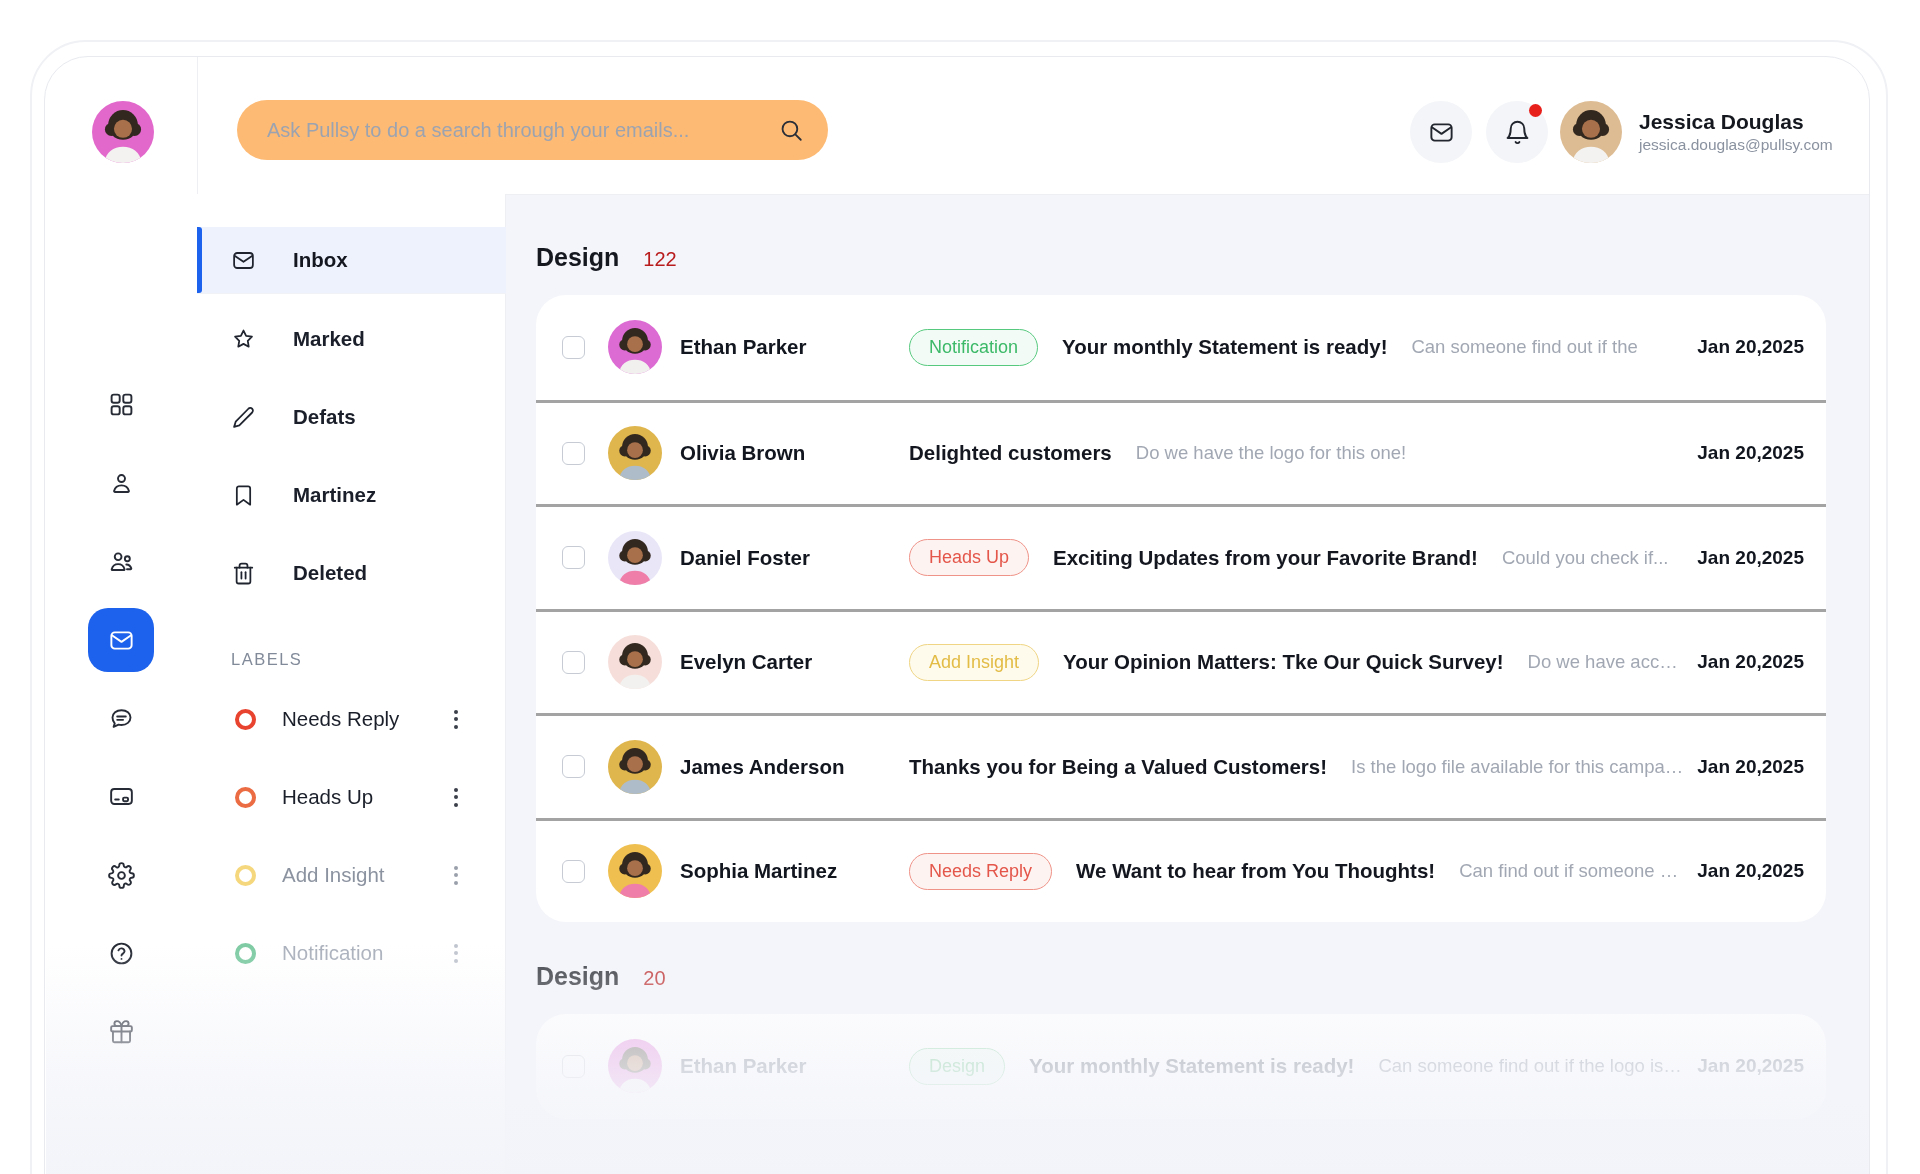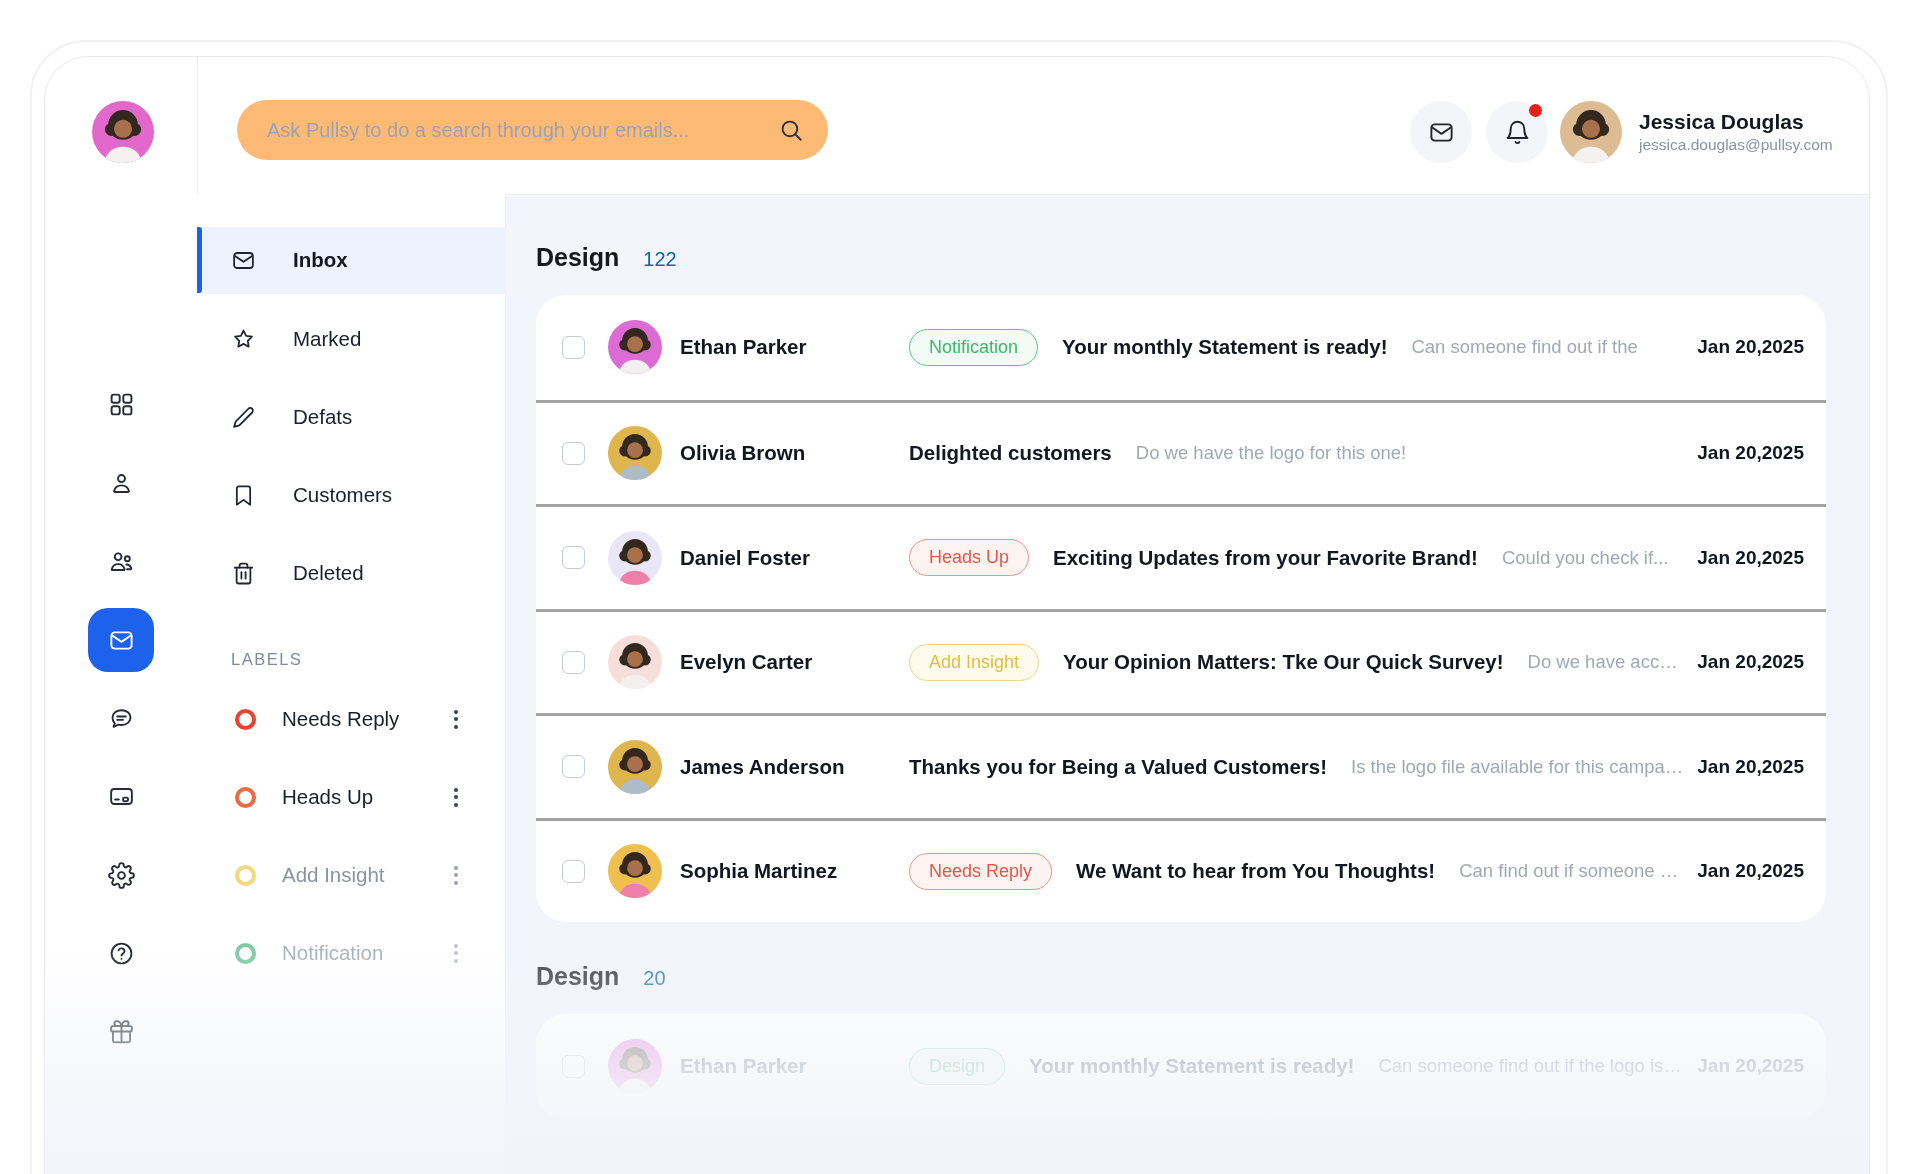--- a/index.html
+++ b/index.html
@@ -54,21 +54,21 @@
   .rail-item svg{stroke:#262B35;}
   .rail-item.active svg{stroke:#ffffff;}
   
   .sidebar{position:absolute;left:152px;top:137px;width:309px;bottom:0;background:#ffffff;}
   .sidebar-divider{position:absolute;right:0;top:0;bottom:0;width:1px;background:#EEEFF3;}
   .side-item{
     position:relative;height:66px;display:flex;align-items:center;gap:37px;
     padding-left:34px;cursor:pointer;margin-top:12px;
   }
   .side-item:first-child{margin-top:33px;}
-  .side-item .lbl{font-size:20.5px;color:#1A1F2A;font-weight:400;}
+  .side-item .lbl{font-size:20.5px;color:#1A1F2A;font-weight:700;}
   .side-item.active{
     background:#EDF2FD;border-bottom:1px solid #F1F2F6;
   }
   .side-item.active::before{
     content:"";position:absolute;left:0;top:0;bottom:0;width:5px;background:#1D62EC;border-radius:0 3px 3px 0;
   }
   .side-item.active .lbl{font-weight:700;color:#14171F;}
   .side-item svg{stroke:#1F242E;flex:none;}
   .labels-title{
     margin:44px 0 10px 34px;font-size:16.5px;color:#818A99;letter-spacing:1.5px;font-weight:500;
@@ -85,21 +85,21 @@
   .label-item.fade1 .kebab i{background:#9AA0AB;}
   .label-item.fade2 .lbl{color:#ABB1BC;}
   .label-item.fade2 .kebab i{background:#C0C5CE;}
   
   .main{
     position:absolute;left:461px;top:138px;right:0;bottom:-230px;background:#F4F5FA;
     padding:48px 43px 0 30px;box-sizing:border-box;
   }
   .section-head{display:flex;align-items:baseline;gap:24px;height:38px;}
   .section-title{font-size:25px;font-weight:700;color:#15181F;}
-  .section-count{font-size:20px;color:#0369a1;font-weight:500;}
+  .section-count{font-size:20px;color:#b91c1c;font-weight:500;}
   .list-card{background:#ffffff;border-radius:30px;margin-top:14px;overflow:hidden;}
   .email-row{
     height:104.5px;display:flex;align-items:center;padding:0 22px 0 26px;box-sizing:border-box;
     cursor:pointer;
   }
   .email-row + .email-row{border-top:3px solid #a3a3a3;}
   .checkbox{
     width:21px;height:21px;border:1.7px solid #C6CBD4;border-radius:6px;background:#fff;flex:none;
     margin-right:23px;cursor:pointer;
   }
@@ -309,21 +309,21 @@
             </svg>
           </span>
           <span class="lbl">Defats</span>
         </div>
         <div class="side-item">
           <span>
             <svg viewBox="0 0 24 24" fill="none" stroke-width="1.7" stroke-linecap="round" stroke-linejoin="round" style="display:block" width="25" height="25" stroke="#1F242E">
               <path d="M18.4 20.8 12 16.2l-6.4 4.6V5.2a2 2 0 0 1 2-2h8.8a2 2 0 0 1 2 2z"></path>
             </svg>
           </span>
-          <span class="lbl">Customers</span>
+          <span class="lbl">Martinez</span>
         </div>
         <div class="side-item">
           <span>
             <svg viewBox="0 0 24 24" fill="none" stroke-width="1.7" stroke-linecap="round" stroke-linejoin="round" style="display:block" width="25" height="25" stroke="#1F242E">
               <path d="M3.6 6.4h16.8"></path>
               <path d="M18.6 6.4v13.2a2 2 0 0 1-2 2H7.4a2 2 0 0 1-2-2V6.4m2.8 0V4.6a2 2 0 0 1 2-2h3.6a2 2 0 0 1 2 2v1.8"></path>
               <path d="M10 10.8v6"></path>
               <path d="M14 10.8v6"></path>
             </svg>
           </span>

